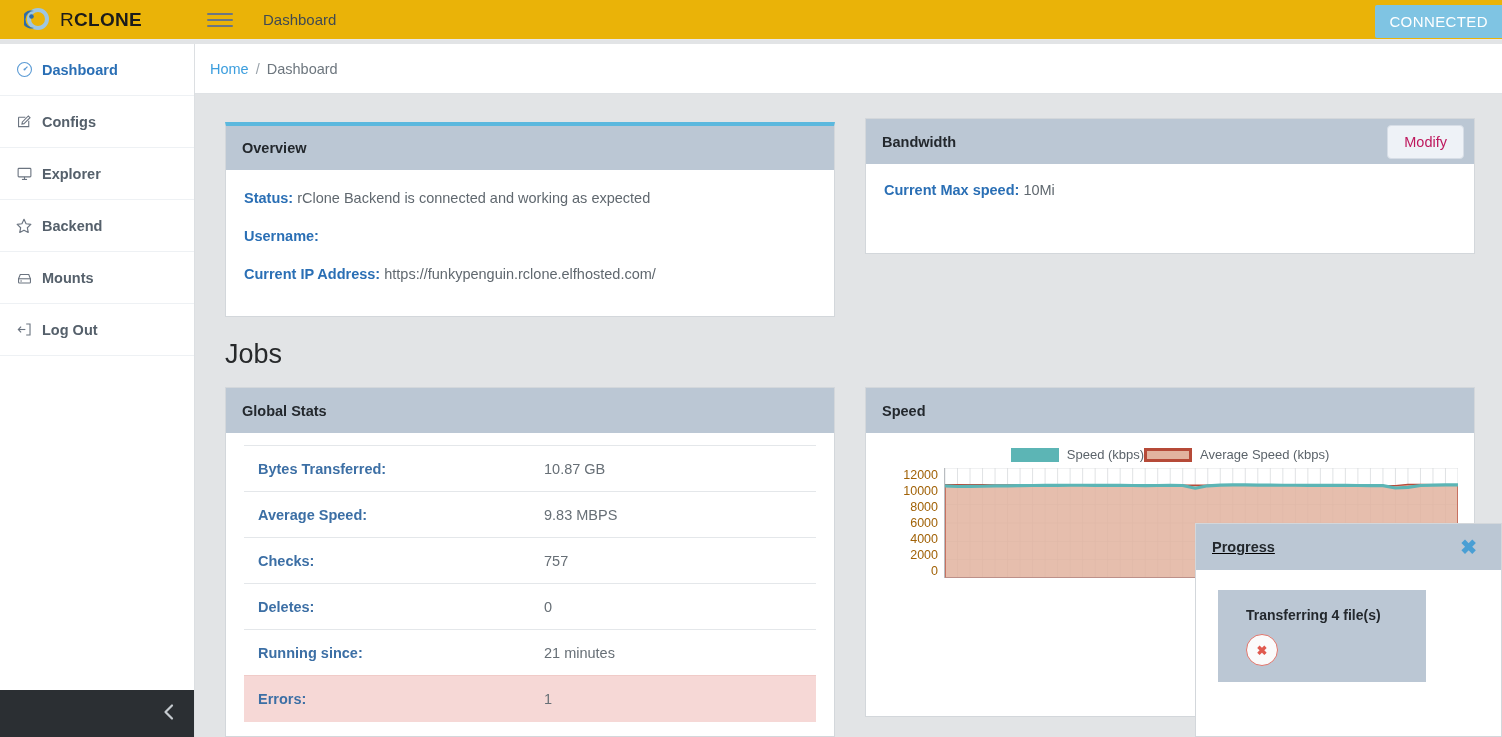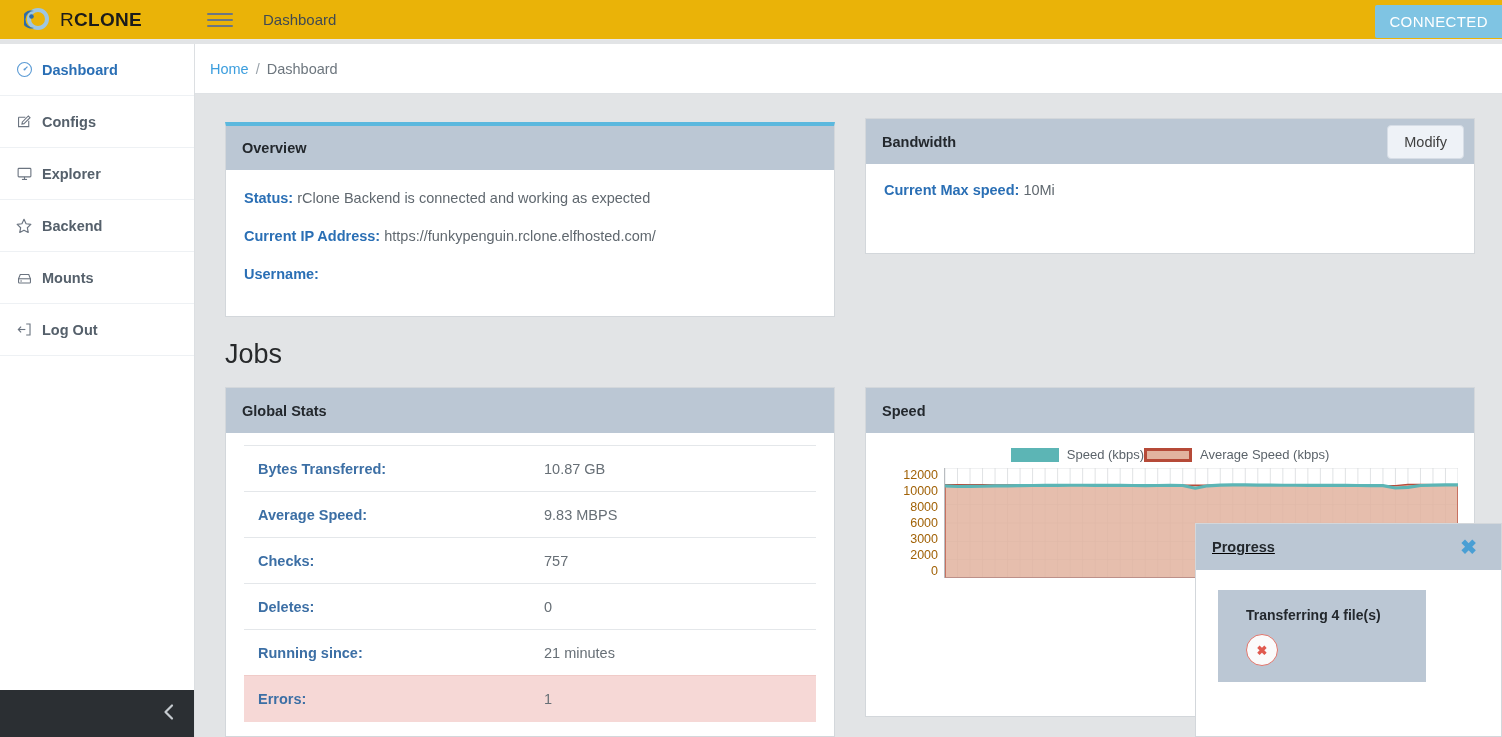--- a/index.html
+++ b/index.html
@@ -80,21 +80,21 @@
   #card-overview {
     position: absolute; left: 30px; top: 28px; width: 610px; height: 195px;
     border-top: 4px solid #5bb8de;
   }
   #card-overview .card-head { height: 44px; }
   
   #card-bandwidth { position: absolute; left: 670px; top: 24px; width: 610px; height: 136px; }
   #modify-btn {
     position: absolute; right: 10px; top: 50%; transform: translateY(-50%);
     background: #eef2f7; border: 1px solid #d6dde6; border-radius: 4px;
-    padding: 8px 16px; font-size: 14.5px; color: #404040; cursor: pointer;
+    padding: 8px 16px; font-size: 14.5px; color: #be185d; cursor: pointer;
   }
   #card-bandwidth .card-body { padding-top: 18px; }
   
   #jobs-title { position: absolute; left: 30px; top: 245px; font-size: 27px; color: #27292b; font-weight: 400; }
   
   #card-stats { position: absolute; left: 30px; top: 293px; width: 610px; height: 350px; }
   #card-stats .card-body { padding: 12px 18px 0 18px; }
   .stats-table { width: 100%; border-collapse: collapse; }
   .stats-table tr { height: 46px; }
   .stats-table td { border-top: 1px solid #e4e7ea; font-size: 14.5px; padding: 0 14px; vertical-align: middle; }
@@ -246,26 +246,26 @@
   <div class="card" id="card-overview">
     <div class="card-head">
       <span class="t">Overview</span>
     </div>
     <div class="card-body">
       <div class="kv">
         <span class="k">Status:</span>
         <span class="v">rClone Backend is connected and working as expected</span>
       </div>
       <div class="kv">
+        <span class="k">Username:</span>
+        <span class="v"></span>
+      </div>
+      <div class="kv">
         <span class="k">Current IP Address:</span>
         <span class="v">https://funkypenguin.rclone.elfhosted.com/</span>
-      </div>
-      <div class="kv">
-        <span class="k">Username:</span>
-        <span class="v"></span>
       </div>
     </div>
   </div>
 
   <div class="card" id="card-bandwidth">
     <div class="card-head">
       <span class="t">Bandwidth</span>
       <button id="modify-btn">Modify</button>
     </div>
     <div class="card-body">
@@ -328,21 +328,21 @@
           <span class="sw sal"></span>
           <span class="lt">Average Speed (kbps)</span>
         </span>
       </div>
       <div id="plot">
         <div id="yaxis">
             <div>12000</div>
             <div>10000</div>
             <div>8000</div>
             <div>6000</div>
-            <div>3000</div>
+            <div>4000</div>
             <div>2000</div>
             <div>0</div>
           </div>
         <div id="plotarea">
           <svg id="chart-svg" width="100%" height="110" preserveAspectRatio="none" viewBox="0 0 520 110">
               <line x1="0" y1="0" x2="520" y2="0" stroke="#d8dadd" stroke-width="0.8"></line>
               <line x1="0" y1="18.333333333333332" x2="520" y2="18.333333333333332" stroke="#d8dadd" stroke-width="0.8"></line>
               <line x1="0" y1="36.666666666666664" x2="520" y2="36.666666666666664" stroke="#d8dadd" stroke-width="0.8"></line>
               <line x1="0" y1="55" x2="520" y2="55" stroke="#d8dadd" stroke-width="0.8"></line>
               <line x1="0" y1="73.33333333333333" x2="520" y2="73.33333333333333" stroke="#d8dadd" stroke-width="0.8"></line>

